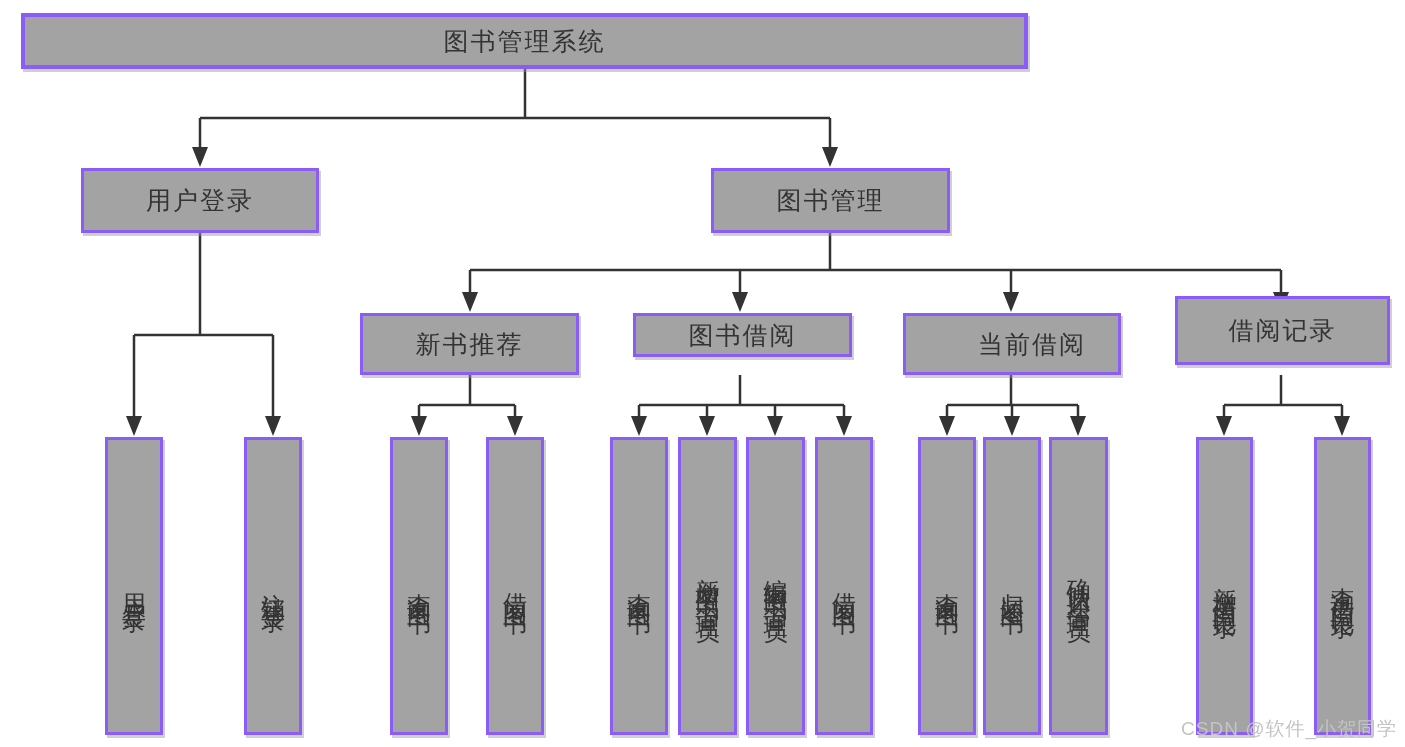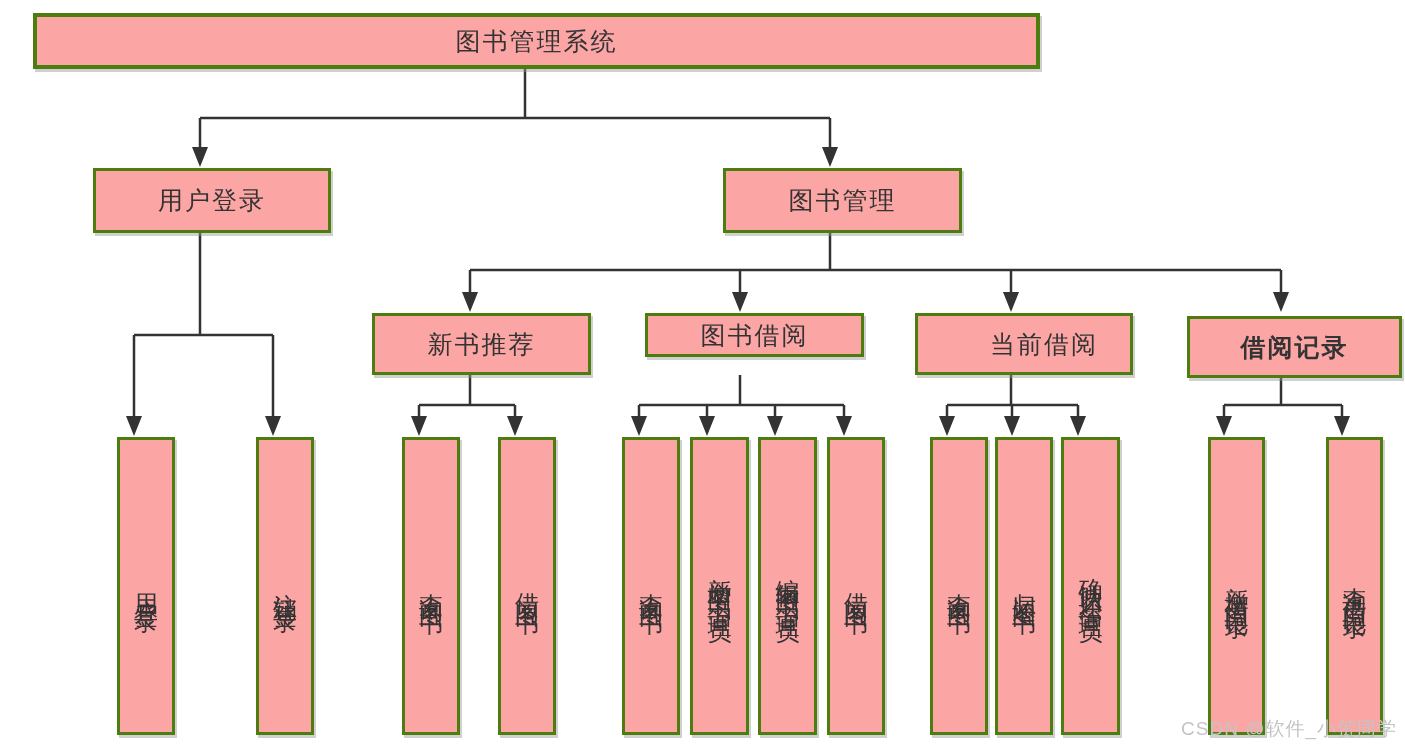--- a/index.html
+++ b/index.html
@@ -20,28 +20,27 @@
     position: absolute;
     left: 0;
     top: 0;
     width: 1405px;
     height: 747px;
     z-index: 1;
   }
   .node {
     position: absolute;
     box-sizing: border-box;
-    background: #fca5a5;
-    border: 3px solid #4d7c0f;
+    background: #a3a3a3;
+    border: 3px solid #8b5cf6;
     box-shadow: 2px 3px 0 rgba(150,150,150,0.45);
     display: flex;
     align-items: center;
     justify-content: center;
     z-index: 2;
-    margin-left: 12px;
   }
   .hbox {
     font-size: 25px;
     letter-spacing: 2px;
     white-space: nowrap;
   }
   .vbox {
     writing-mode: vertical-rl;
     text-orientation: mixed;
     font-size: 24px;
@@ -50,21 +49,21 @@
     height: 298px;
     line-height: 1;
   }
   
   #b-root           { left: 21px;   top: 13px;  width: 1007px; height: 56px; border-width: 4px; }
   #b-user-login     { left: 81px;   top: 168px; width: 238px;  height: 65px; }
   #b-book-mgmt      { left: 711px;  top: 168px; width: 239px;  height: 65px; }
   #b-new-book-rec   { left: 360px;  top: 313px; width: 219px;  height: 62px; }
   #b-book-borrow    { left: 633px;  top: 313px; width: 219px;  height: 44px; }
   #b-current-borrow { left: 903px;  top: 313px; width: 218px;  height: 62px; padding-left: 40px; }
-  #b-borrow-records { left: 1175px; top: 316px; width: 215px;  height: 62px; font-weight: bold; }
+  #b-borrow-records { left: 1175px; top: 296px; width: 215px;  height: 69px; }
   
   #l-user-login  { left: 105px;  width: 58px; }
   #l-logout      { left: 244px;  width: 58px; }
   #l-nb-query    { left: 390px;  width: 58px; }
   #l-nb-borrow   { left: 486px;  width: 58px; }
   #l-bb-query    { left: 610px;  width: 58px; }
   #l-bb-add      { left: 678px;  width: 59px; }
   #l-bb-edit     { left: 746px;  width: 59px; }
   #l-bb-borrow   { left: 815px;  width: 58px; }
   #l-cb-query    { left: 918px;  width: 58px; }

